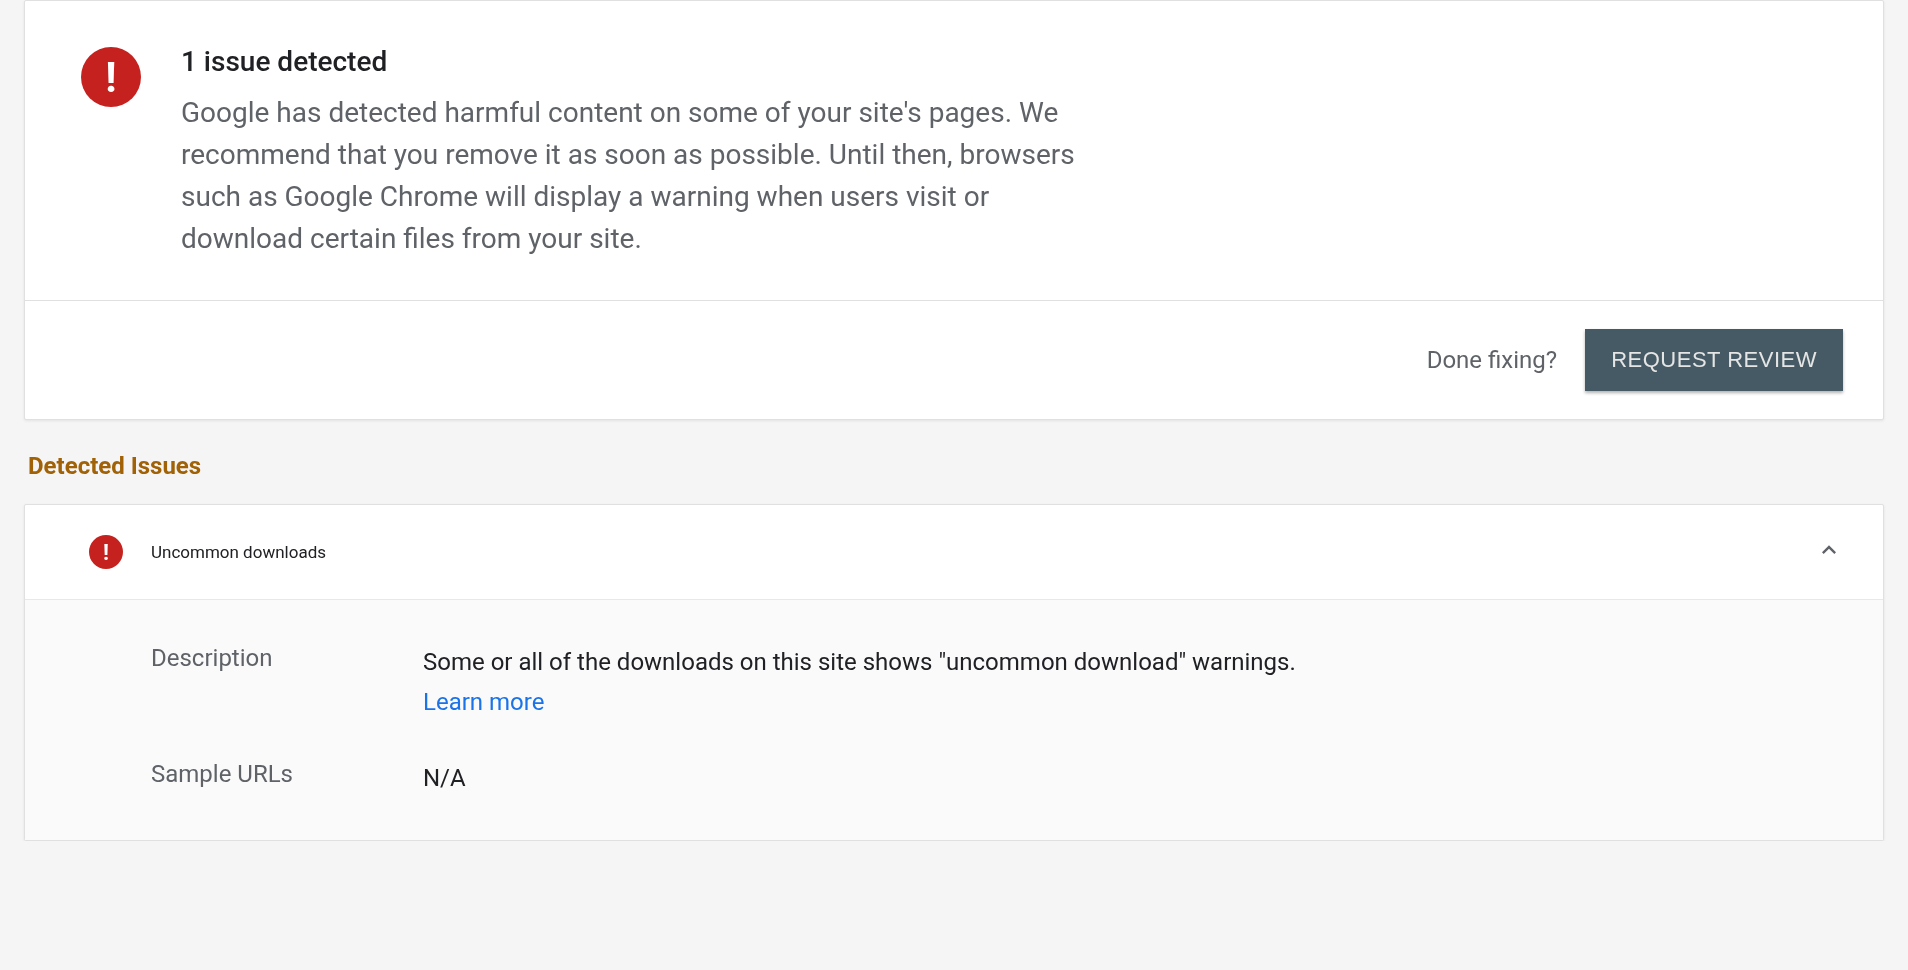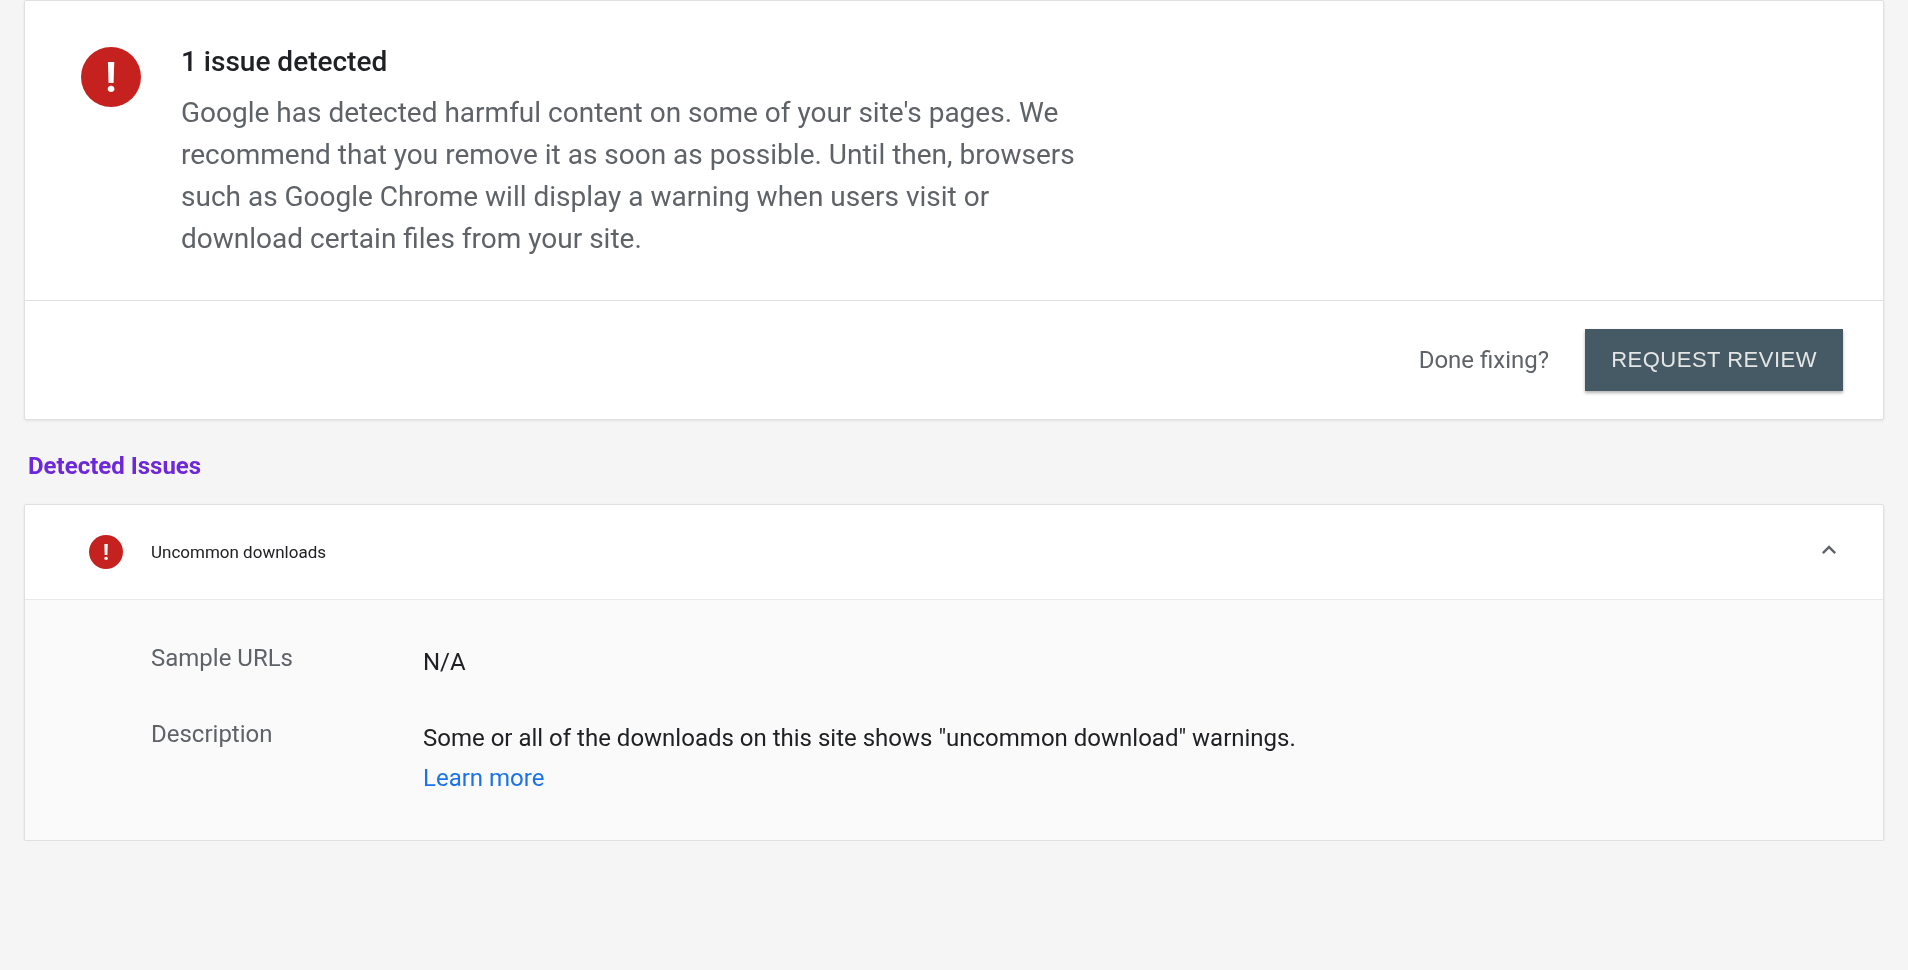--- a/index.html
+++ b/index.html
@@ -67,40 +67,40 @@
       line-height: 1.5;
       color: #5f6368;
       max-width: 900px;
     }
     .alert-footer {
       border-top: 1px solid #e0e0e0;
       padding: 28px 40px;
       display: flex;
       align-items: center;
       justify-content: flex-end;
-      gap: 36px;
+      gap: 28px;
     }
     .done-fixing {
       font-size: 24px;
       color: #5f6368;
     }
     .request-review-btn {
       background: #455a64;
       color: #e5e5e5;
       border: none;
       padding: 18px 26px;
       font-size: 22px;
       font-weight: 500;
       letter-spacing: 0.5px;
       cursor: pointer;
       box-shadow: 0 2px 3px rgba(0,0,0,0.3);
     }
     .section-heading {
       font-size: 24px;
-      color: #6d28d9;
+      color: #a16207;
       margin-bottom: 24px;
       padding-left: 4px;
     }
     .issue-card {
     }
     .issue-header {
       display: flex;
       align-items: center;
       padding: 30px 40px 30px 64px;
       cursor: pointer;
@@ -174,24 +174,24 @@
     <div class="error-icon-small">!</div>
     <div class="issue-title">Uncommon downloads</div>
     <div class="chevron">
       <svg viewBox="0 0 24 24">
           <path d="M7.41 15.41L12 10.83l4.59 4.58L18 14l-6-6-6 6z"></path>
         </svg>
     </div>
   </div>
   <div class="issue-body">
     <div class="issue-row">
-      <div class="issue-label">Sample URLs</div>
-      <div class="issue-value">N/A</div>
-    </div>
-    <div class="issue-row">
       <div class="issue-label">Description</div>
       <div class="issue-value">
         <span>Some or all of the downloads on this site shows "uncommon download" warnings.</span>
         <a class="learn-more">Learn more</a>
       </div>
     </div>
+    <div class="issue-row">
+      <div class="issue-label">Sample URLs</div>
+      <div class="issue-value">N/A</div>
+    </div>
   </div>
 </div>
 
 </body></html>

